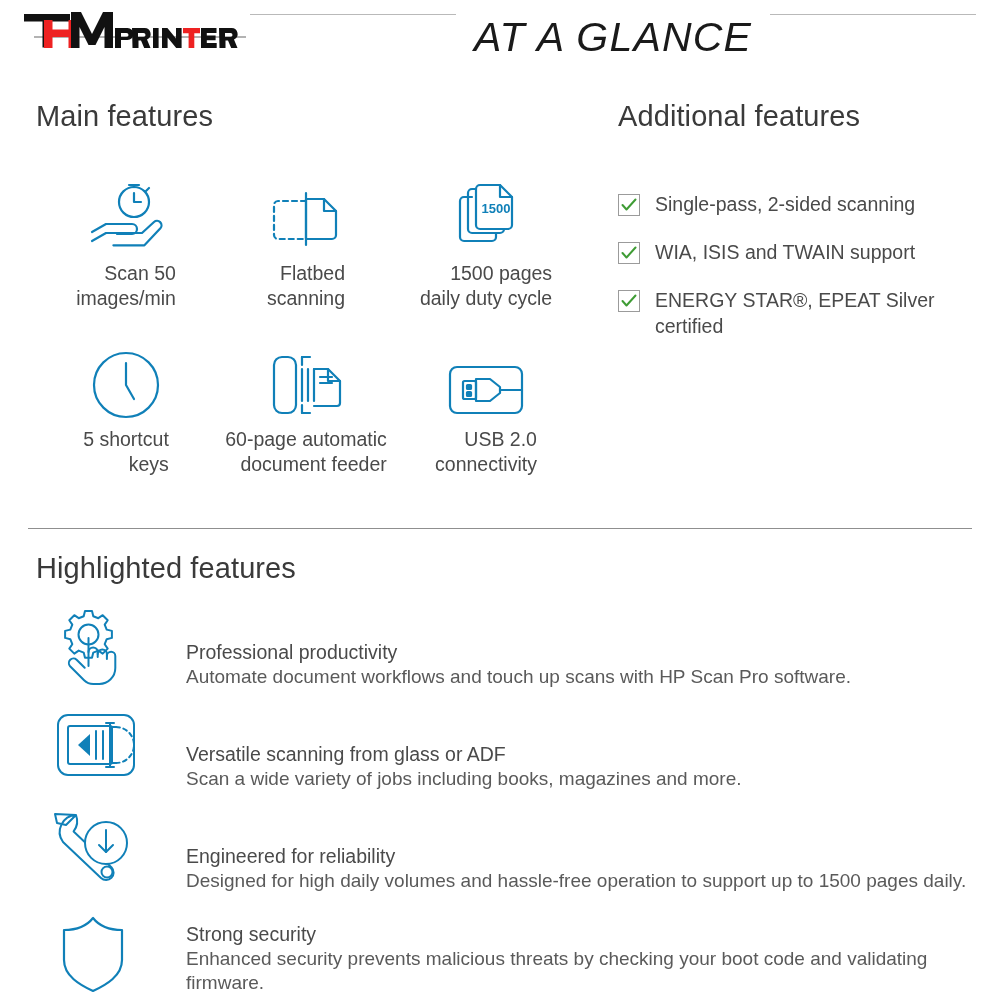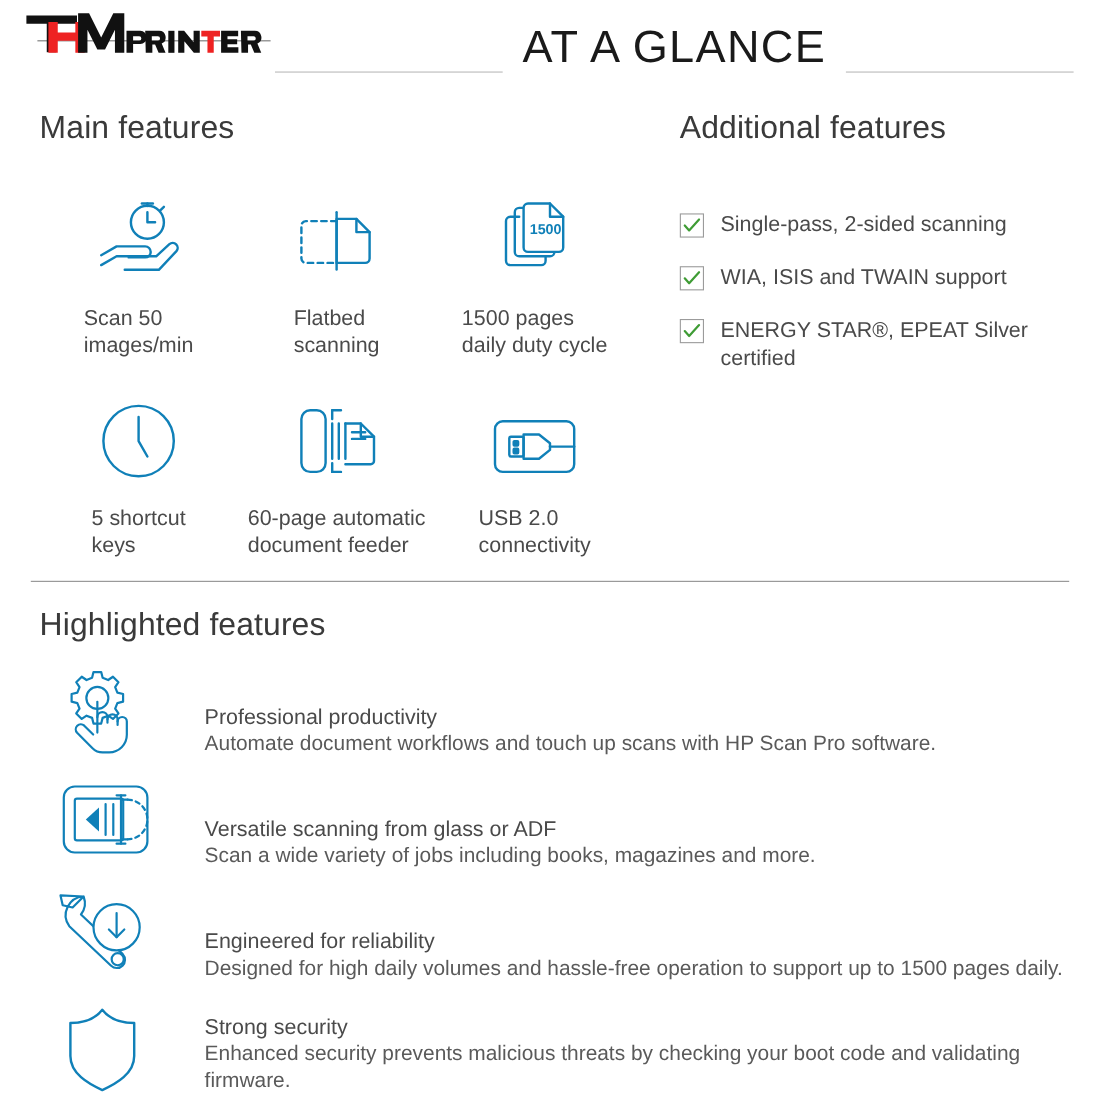--- a/index.html
+++ b/index.html
@@ -16,21 +16,21 @@
   .header {
     position: absolute; left: 0; top: 0; width: 1000px; height: 78px;
   }
   .logo {
     position: absolute; left: 16px; top: 6px;
     width: 230px; height: 50px;
     display: block;
   }
   .glance-wrap {
     position: absolute; left: 250px; top: 14px; right: 24px; height: 52px;
-    display: flex; align-items: flex-end;
+    display: flex; align-items: flex-start; font-style: italic;
   }
   .rule { flex: 1 1 auto; height: 1px; background: #b9b9b9; }
   .rule.left { margin-right: 18px; }
   .rule.right { margin-left: 18px; }
   .glance-title {
     font-size: 41px; font-weight: 400; letter-spacing: 1.2px;
     color: #1a1a1a; white-space: nowrap;
     font-family: "Liberation Sans", sans-serif;
   }
 
@@ -46,21 +46,21 @@
   }
   .mf-grid {
     margin-top: 38px;
     display: grid;
     grid-template-columns: repeat(3, 1fr);
     row-gap: 26px;
   }
   .mf-cell { display: flex; flex-direction: column; align-items: center; }
   .mf-icon { height: 86px; display: flex; align-items: flex-end; justify-content: center; }
   .mf-label {
-    margin-top: 20px; text-align: left;
+    margin-top: 4px; text-align: right;
     font-size: 19.5px; line-height: 25px; color: #4a4a4a;
   }
 
   
   .additional-features {
     position: absolute; left: 618px; top: 100px; width: 360px;
   }
   .af-list { margin-top: 58px; }
   .af-item { display: flex; align-items: flex-start; margin-bottom: 22px; }
   .af-check {

